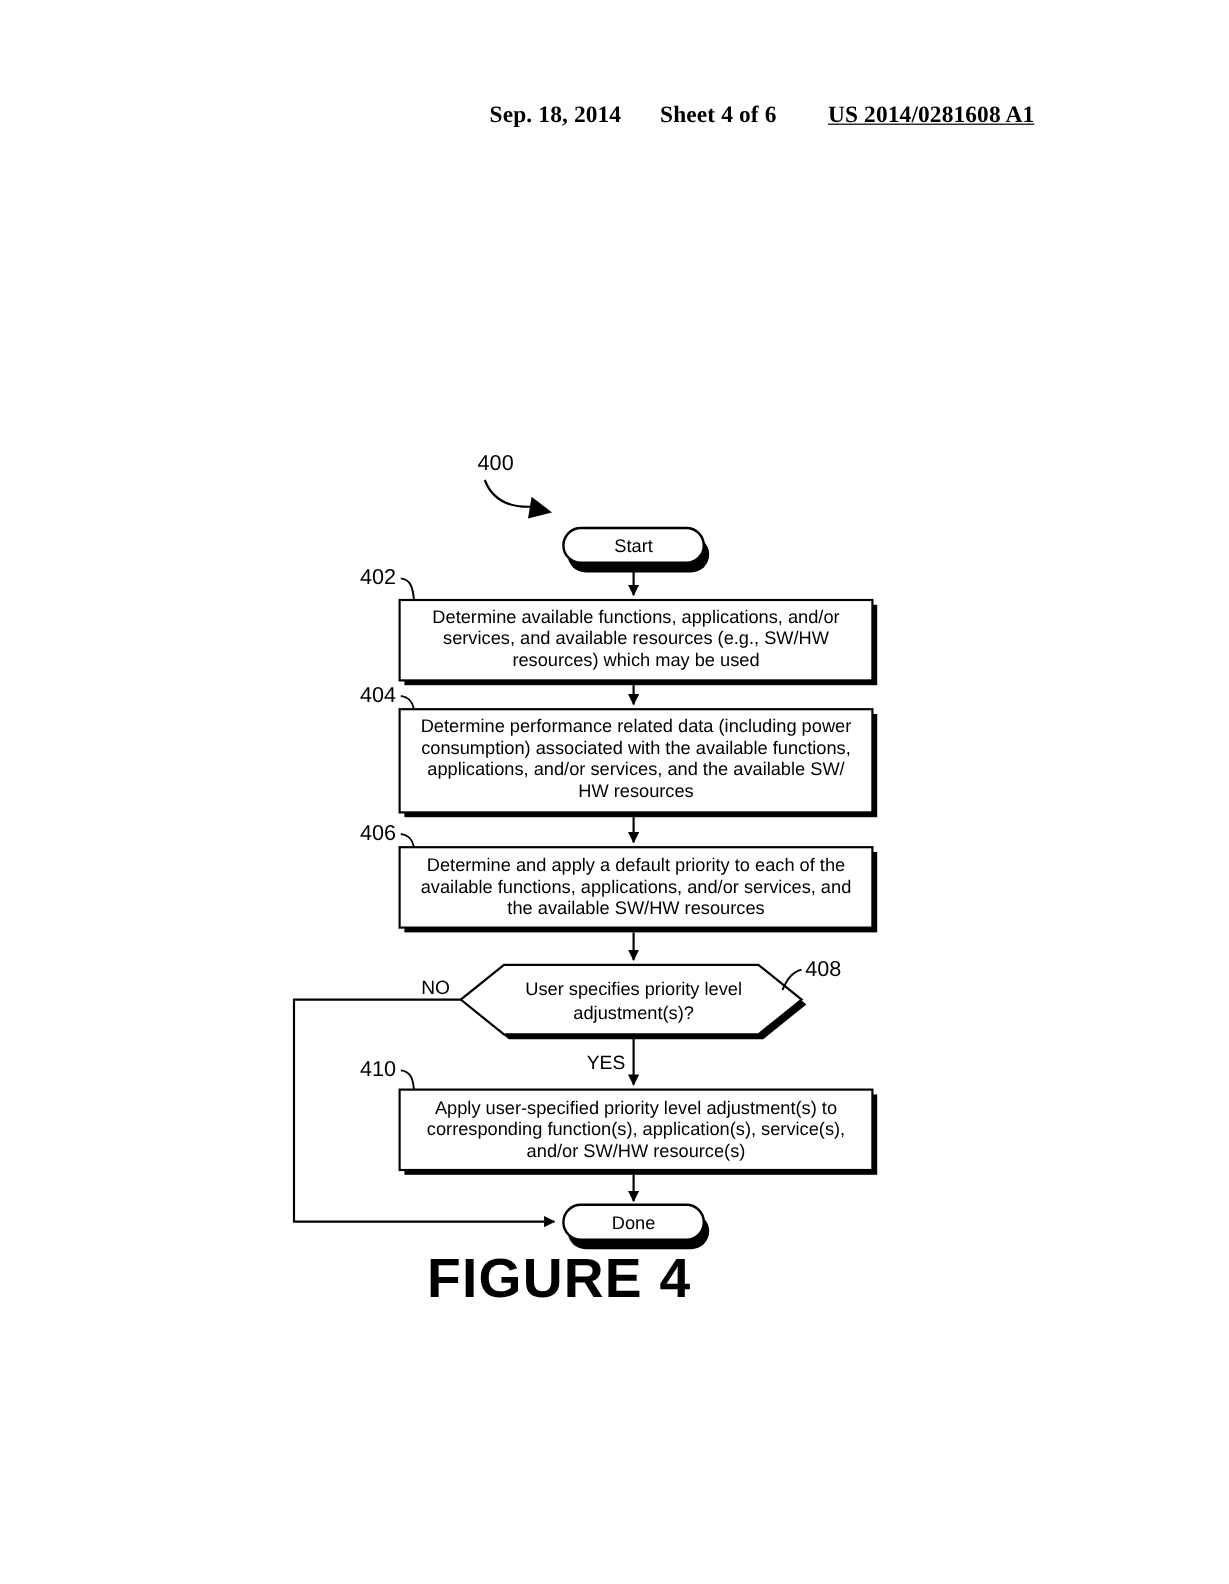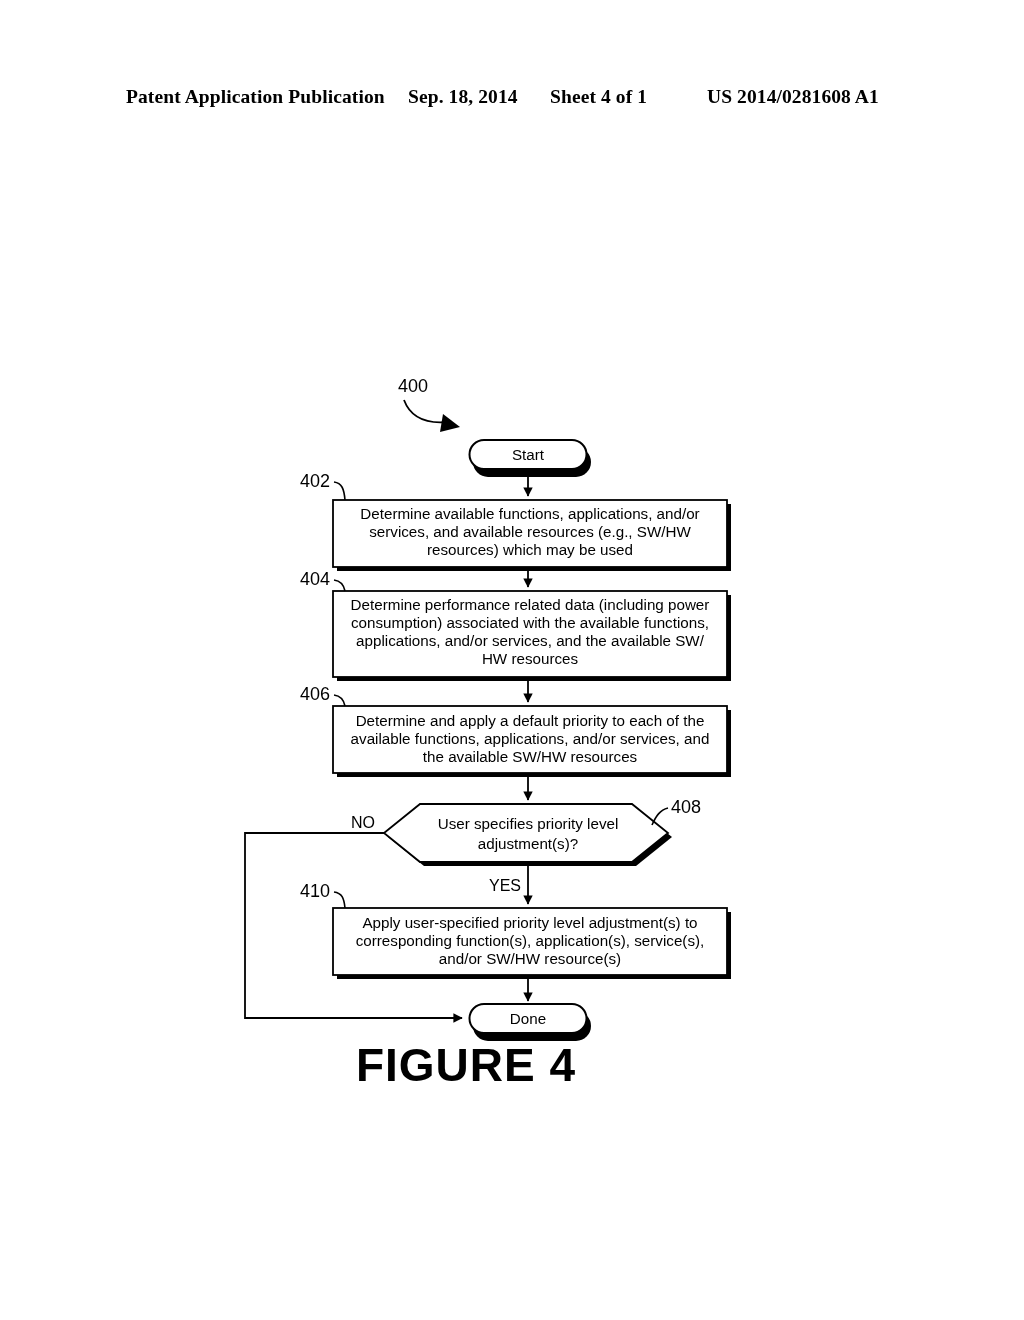--- a/index.html
+++ b/index.html
@@ -28,21 +28,21 @@
     align-items: baseline;
     font-family: "Liberation Serif", serif;
     font-weight: bold;
     font-size: 19.5px;
     letter-spacing: 0.1px;
     white-space: nowrap;
   }
   #page-header .hdr-left   { position: absolute; left: 126px; }
   #page-header .hdr-date   { position: absolute; left: 408px; }
   #page-header .hdr-sheet  { position: absolute; left: 550px; }
-  #page-header .hdr-right  { position: absolute; left: 707px; }
+  #page-header .hdr-right  { position: absolute; left: 690px; text-decoration: underline; }
 
   
   #figure-canvas {
     position: absolute;
     left: 0;
     top: 0;
     width: 1024px;
     height: 1320px;
     margin-top: 40px;
   }
@@ -86,23 +86,22 @@
     font-family: "Liberation Sans", sans-serif;
     font-weight: bold;
     font-size: 46px;
     letter-spacing: 1px;
   }
 </style>
 </head>
 <body>
 
 <div id="page-header">
-  <span class="hdr-left">Patent Application Publication</span>
   <span class="hdr-date">Sep. 18, 2014</span>
-  <span class="hdr-sheet">Sheet 4 of 1</span>
+  <span class="hdr-sheet">Sheet 4 of 6</span>
   <span class="hdr-right">US 2014/0281608 A1</span>
 </div>
 
 <div id="figure-canvas">
   <svg id="figure-svg" viewBox="0 0 1024 1320" xmlns="http://www.w3.org/2000/svg">
 
     <defs>
       <marker id="arrowFilled" viewBox="0 0 10 10" refX="9.2" refY="5" markerWidth="5.2" markerHeight="5.2" orient="auto-start-reverse">
         <path d="M 0 0 L 10 5 L 0 10 z" fill="#000"></path>
       </marker>

